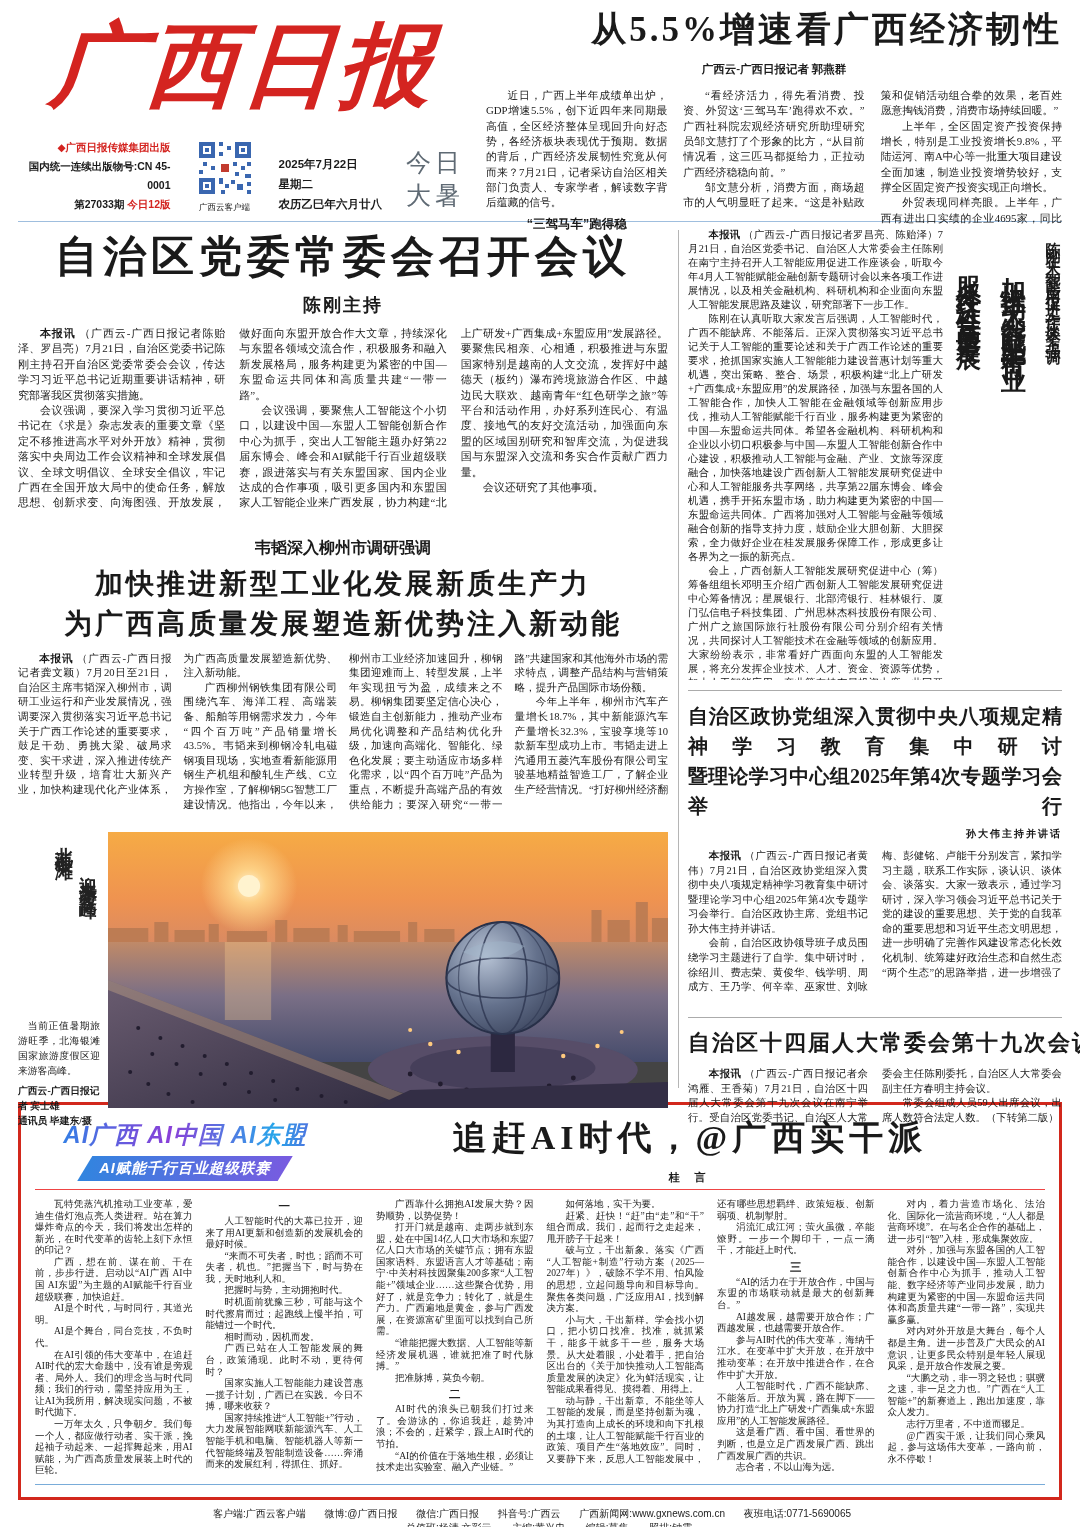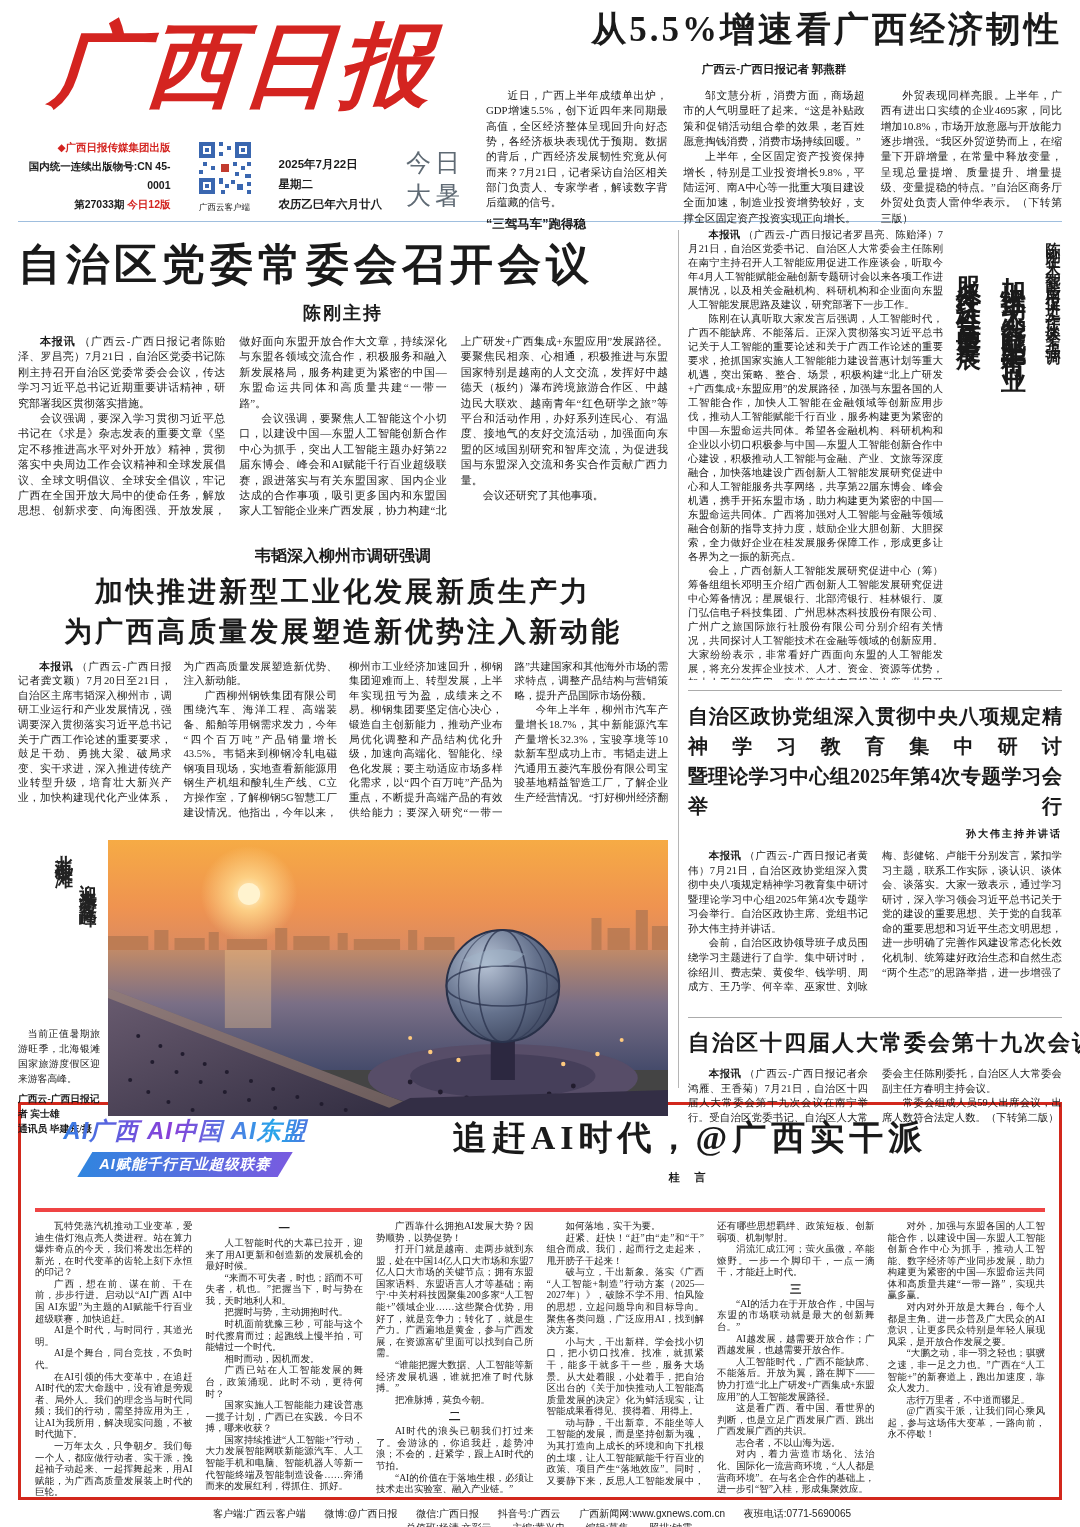--- a/index.html
+++ b/index.html
@@ -19,32 +19,32 @@
   .qr-label { font-size:8.5px; margin-top:2px; font-family:"Liberation Sans","DejaVu Sans",sans-serif; }
   .date-info { flex:none; font-size:11.5px; font-weight:700; line-height:1.75; font-family:"Liberation Sans","DejaVu Sans",sans-serif; }
   .term { flex:none; font-size:25px; color:#5f6a74; line-height:1.3; letter-spacing:4px; padding-bottom:2px; }
 
   .top-article { flex:1; padding-left:18px; padding-top:2px; }
   .top-article h1 { font-size:35px; font-weight:900; letter-spacing:3px; text-align:right; white-space:nowrap; }
   .byline { font-size:11.5px; font-weight:700; text-align:center; margin:9px 0 11px; }
   .body-cols { column-fill:auto; text-align:justify; overflow:hidden; }
   .para { text-indent:2em; }
   .top-article .body-cols { column-count:3; column-gap:16px; height:146px; font-size:10.8px; line-height:1.42; }
-  .sub-head { font-weight:700; font-size:12.5px; margin:5px 0; font-family:"Liberation Sans","DejaVu Sans",sans-serif; }
+  .sub-head { text-align:center; font-weight:700; font-size:12.5px; margin:5px 0; font-family:"Liberation Sans","DejaVu Sans",sans-serif; }
 
   .mast-rule { border:none; border-top:1px solid #9fbede; margin:3px 0 6px; }
 
   
   .main { display:flex; height:866px; }
   .col-left { width:650px; flex:none; }
   .v-rule { width:1px; background:#b5b5b5; margin:2px 9px 6px 10px; flex:none; }
   .col-right { flex:1; min-width:0; }
 
-  .lead h2 { font-size:43px; font-weight:900; letter-spacing:5px; white-space:nowrap;
-             font-family:"Liberation Sans","DejaVu Sans",sans-serif;margin-top:8px; }
+  .lead h2 { font-size:43px; font-weight:900; text-align:center; letter-spacing:5px; white-space:nowrap;
+             font-family:"Liberation Sans","DejaVu Sans",sans-serif; }
   .lead .subtitle { text-align:center; font-size:18px; font-weight:700; margin:7px 0 9px; letter-spacing:2px; }
   .lead .body-cols { column-count:3; column-gap:14px; height:188px; font-size:11px; line-height:1.4; }
 
   .weitao { margin-top:24px; }
   .kicker { text-align:center; font-size:16px; font-weight:700; margin-bottom:5px;
             font-family:"Liberation Sans","DejaVu Sans",sans-serif; }
   .weitao h2 { font-size:28px; font-weight:900; text-align:center; letter-spacing:3px; line-height:1.42; white-space:nowrap; }
   .weitao .body-cols { column-count:4; column-gap:12px; height:164px; font-size:10.6px; line-height:1.38; margin-top:8px; }
 
   .photo-row { display:flex; margin-top:16px; height:276px; }
@@ -69,21 +69,21 @@
   .cppcc .t-line { font-size:20px; font-weight:900; line-height:1.5; text-align:justify; text-align-last:justify; }
   .cppcc .subtitle { text-align:right; font-size:10px; font-weight:700; margin:6px 0 8px; letter-spacing:2px;
                      font-family:"Liberation Sans","DejaVu Sans",sans-serif; }
   .cppcc .body-cols { column-count:2; column-gap:14px; height:158px; font-size:10.4px; line-height:1.4; }
 
   .npc h3 { font-size:22px; font-weight:900; text-align:center; letter-spacing:2px; white-space:nowrap; }
   .npc .body-cols { column-count:2; column-gap:14px; height:84px; font-size:10.4px; line-height:1.4; margin-top:9px; }
 
   
   .ai-feature { border:3px solid #d2281c; margin-top:8px; padding:10px 14px 6px; height:398px; overflow:hidden; }
-  .ai-head { display:flex; align-items:flex-start; border-bottom:4px solid #ef4444; padding-bottom:23px; }
+  .ai-head { display:flex; align-items:center; border-bottom:1px solid #ef4444; padding-bottom:4px; }
   .ai-logo { width:300px; flex:none; text-align:center; }
   .ai-logo-top { font-size:24px; font-weight:900; font-style:italic; letter-spacing:1px; white-space:nowrap;
                  font-family:"Liberation Sans","DejaVu Sans",sans-serif;
                  background:linear-gradient(90deg,#1f8fe8,#8a3fd8 45%,#27a6ea 80%,#6a4fd8);
                  -webkit-background-clip:text; background-clip:text; color:transparent; }
   .ai-logo-banner { display:inline-block; margin-top:5px; background:linear-gradient(100deg,#2f86df,#7a5ae0);
                     color:#fff; font-weight:800; font-style:italic; font-size:14.5px; padding:3px 22px;
                     clip-path:polygon(7% 0,100% 0,93% 100%,0 100%);
                     font-family:"Liberation Sans","DejaVu Sans",sans-serif; letter-spacing:1px; white-space:nowrap; }
   .ai-title-wrap { flex:1; text-align:center; }
@@ -169,20 +169,21 @@
         </div>
       </div>
     </div>
 
     <article class="top-article">
       <h1>从5.5%增速看广西经济韧性</h1>
       <div class="byline">广西云-广西日报记者  郭燕群</div>
       <div class="body-cols">
           <p class="para">近日，广西上半年成绩单出炉，GDP增速5.5%，创下近四年来同期最高值，全区经济整体呈现回升向好态势，各经济板块表现优于预期。数据的背后，广西经济发展韧性究竟从何而来？7月21日，记者采访自治区相关部门负责人、专家学者，解读数字背后蕴藏的信号。</p>
           <div class="sub-head">“三驾马车”跑得稳</div>
+          <p class="para">“看经济活力，得先看消费、投资、外贸这‘三驾马车’跑得欢不欢。”广西社科院宏观经济研究所助理研究员邹文慧打了个形象的比方，“从目前情况看，这三匹马都挺给力，正拉动广西经济稳稳向前。”</p>
           <p class="para">邹文慧分析，消费方面，商场超市的人气明显旺了起来。“这是补贴政策和促销活动组合拳的效果，老百姓愿意掏钱消费，消费市场持续回暖。”</p>
           <p class="para">上半年，全区固定资产投资保持增长，特别是工业投资增长9.8%，平陆运河、南A中心等一批重大项目建设全面加速，制造业投资增势较好，支撑全区固定资产投资实现正向增长。</p>
           <p class="para">外贸表现同样亮眼。上半年，广西有进出口实绩的企业4695家，同比增加10.8%，市场开放意愿与开放能力逐步增强。“我区外贸逆势而上，在缩量下开辟增量，在常量中释放变量，呈现总量提增、质量提升、增量提级、变量提稳的特点。”自治区商务厅外贸处负责人雷仲华表示。（下转第三版）</p>
         </div>
     </article>
   </header>
 
   <hr class="mast-rule">
 
   <main class="main">
@@ -406,20 +407,21 @@
         <p class="para">“AI的价值在于落地生根，必须让技术走出实验室、融入产业链。”</p>
         <p class="para">如何落地，实干为要。</p>
         <p class="para">赶紧、赶快！“赶”由“走”和“干”组合而成。我们，起而行之走起来，甩开膀子干起来！</p>
         <p class="para">破与立，干出新象。落实《广西“人工智能+制造”行动方案（2025—2027年）》，破除不学不用、怕风险的思想，立起问题导向和目标导向。聚焦各类问题，广泛应用AI，找到解决方案。</p>
         <p class="para">小与大，干出新样。学会找小切口，把小切口找准。找准，就抓紧干，能多干就多干一些，服务大场景。从大处着眼，小处着手，把自治区出台的《关于加快推动人工智能高质量发展的决定》化为鲜活现实，让智能成果看得见、摸得着、用得上。</p>
         <p class="para">动与静，干出新章。不能坐等人工智能的发展，而是坚持创新为魂，为其打造向上成长的环境和向下扎根的土壤，让人工智能赋能千行百业的政策、项目产生“落地效应”。同时，又要静下来，反思人工智能发展中，还有哪些思想羁绊、政策短板、创新弱项、机制掣肘。</p>
         <p class="para">涓流汇成江河；萤火虽微，卒能燎野。一步一个脚印干，一点一滴干，才能赶上时代。</p>
         <div class="sec-marker">三</div>
         <p class="para">“AI的活力在于开放合作，中国与东盟的市场联动就是最大的创新舞台。”</p>
         <p class="para">AI越发展，越需要开放合作；广西越发展，也越需要开放合作。</p>
+        <p class="para">参与AI时代的伟大变革，海纳千江水。在变革中扩大开放，在开放中推动变革；在开放中推进合作，在合作中扩大开放。</p>
         <p class="para">人工智能时代，广西不能缺席、不能落后。开放为翼，路在脚下——协力打造“北上广研发+广西集成+东盟应用”的人工智能发展路径。</p>
         <p class="para">这是看广西、看中国、看世界的判断，也是立足广西发展广西、跳出广西发展广西的共识。</p>
         <p class="para">志合者，不以山海为远。</p>
         <p class="para">对内，着力营造市场化、法治化、国际化一流营商环境，“人人都是营商环境”。在与名企合作的基础上，进一步引“智”入桂，形成集聚效应。</p>
         <p class="para">对外，加强与东盟各国的人工智能合作，以建设中国—东盟人工智能创新合作中心为抓手，推动人工智能、数字经济等产业同步发展，助力构建更为紧密的中国—东盟命运共同体和高质量共建“一带一路”，实现共赢多赢。</p>
         <p class="para">对内对外开放是大舞台，每个人都是主角。进一步普及广大民众的AI意识，让更多民众特别是年轻人展现风采，是开放合作发展之要。</p>
         <p class="para">“大鹏之动，非一羽之轻也；骐骥之速，非一足之力也。”广西在“人工智能+”的新赛道上，跑出加速度，靠众人发力。</p>
         <p class="para">志行万里者，不中道而辍足。</p>
         <p class="para">@广西实干派，让我们同心乘风起，参与这场伟大变革，一路向前，永不停歇！</p>
       </div>

